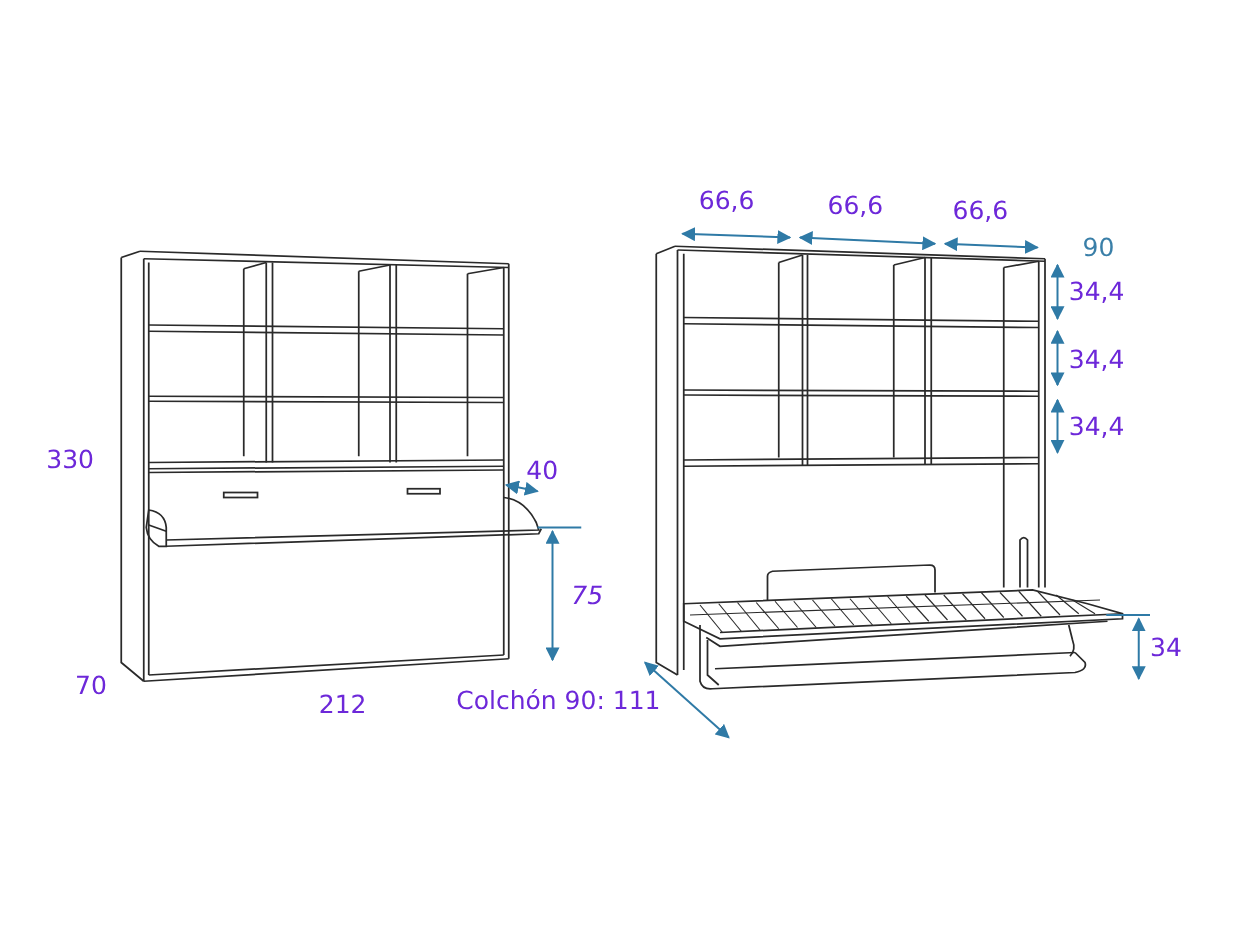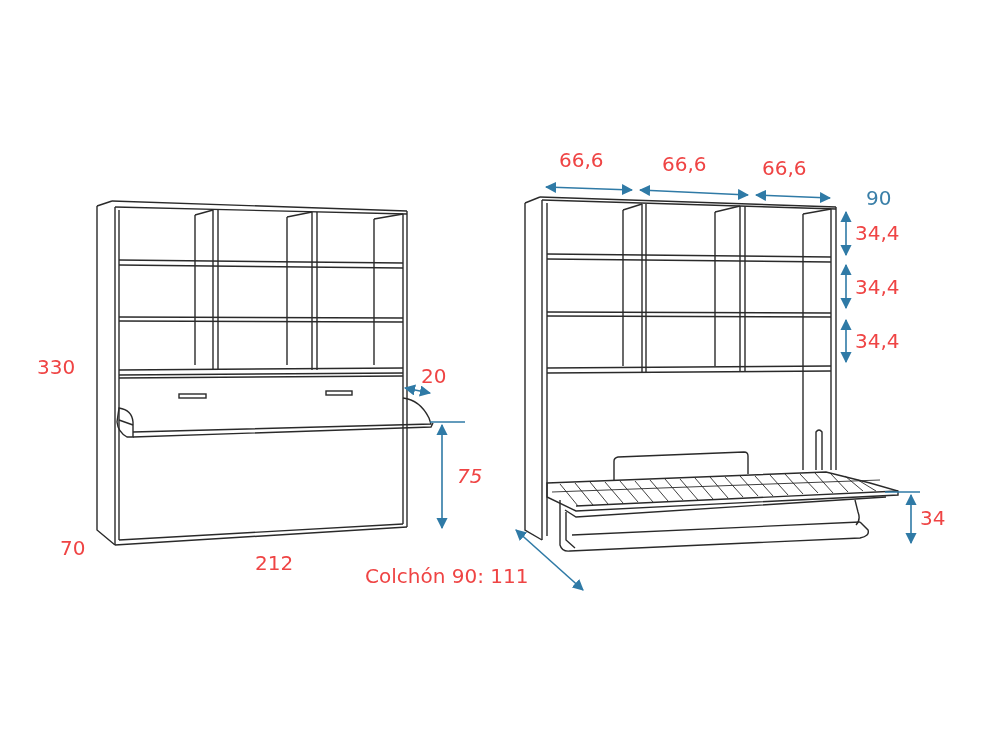--- a/index.html
+++ b/index.html
@@ -1,19 +1,19 @@
 <!DOCTYPE html>
 <html><head>
 <meta charset="utf-8">
 <style>
   html, body { margin:0; padding:0; background:#ffffff; }
   body { width:1000px; height:750px; position:relative; overflow:hidden;
          font-family:"DejaVu Sans", sans-serif; }
   svg { position:absolute; left:0; top:0; }
-  .lbl { position:absolute; font-size:20px; color:#ef4444; white-space:nowrap; line-height:1; }
+  .lbl { position:absolute; font-size:20px; color:#6d28d9; white-space:nowrap; line-height:1; }
   .lbl.blue { color:#3a7fa8;text-align:right; }
 </style>
 </head>
 <body>
 
 <svg width="1000" height="750" viewBox="0 0 1000 750" xmlns="http://www.w3.org/2000/svg">
   <defs>
     <marker id="ah" viewBox="0 0 10 10" refX="9" refY="5" markerWidth="7" markerHeight="7" orient="auto-start-reverse">
       <path d="M0,0 L10,5 L0,10 z" fill="#2f7aa6"></path>
     </marker>
@@ -148,24 +148,24 @@
     <line x1="846" y1="320" x2="846" y2="362" marker-start="url(#ah)" marker-end="url(#ah)"></line>
     <line x1="885" y1="492" x2="920" y2="492"></line>
     <line x1="911" y1="495" x2="911" y2="543" marker-start="url(#ah)" marker-end="url(#ah)"></line>
     <line x1="516" y1="530" x2="583" y2="590" marker-start="url(#ah)" marker-end="url(#ah)"></line>
   </g>
 </svg>
 
 <div class="lbl" style="left:37px;top:357px;">330</div>
 <div class="lbl" style="left:60px;top:538px;">70</div>
 <div class="lbl" style="left:211px;top:553px;margin-left:44px;">212</div>
-<div class="lbl" style="left:421px;top:366px;">20</div>
+<div class="lbl" style="left:421px;top:366px;">40</div>
 <div class="lbl" style="left:457px;top:466px;font-style:italic;">75</div>
 
 <div class="lbl" style="left:559px;top:150px;">66,6</div>
 <div class="lbl" style="left:662px;top:154px;">66,6</div>
 <div class="lbl" style="left:762px;top:158px;">66,6</div>
 <div class="lbl blue" style="left:866px;top:188px;">90</div>
 <div class="lbl" style="left:855px;top:223px;">34,4</div>
 <div class="lbl" style="left:855px;top:277px;">34,4</div>
 <div class="lbl" style="left:855px;top:331px;">34,4</div>
 <div class="lbl" style="left:920px;top:508px;">34</div>
-<div class="lbl" style="left:365px;top:566px;">Colchón 90: 111</div>
+<div class="lbl" style="left:365px;top:550px;">Colchón 90: 111</div>
 
 </body></html>

